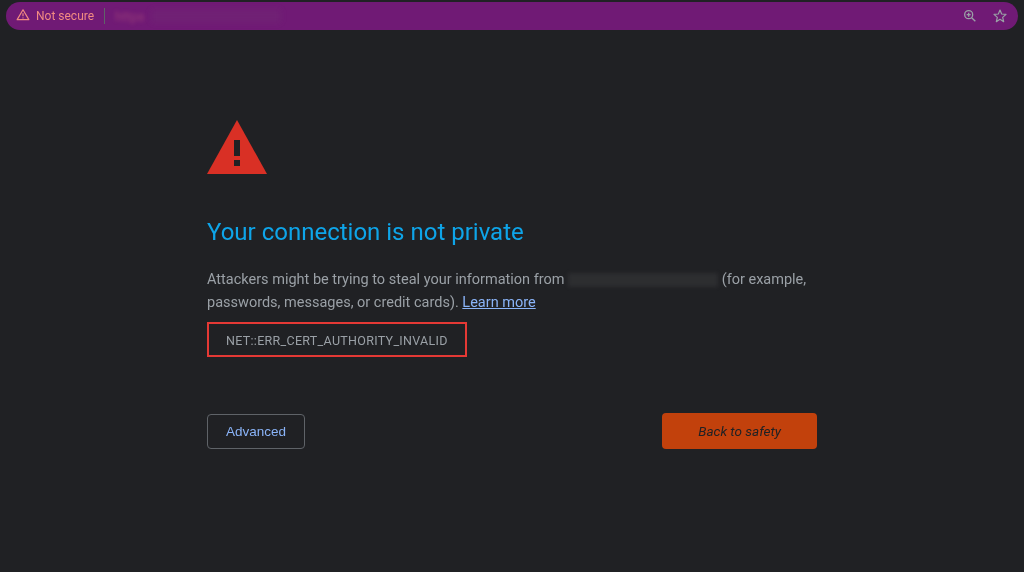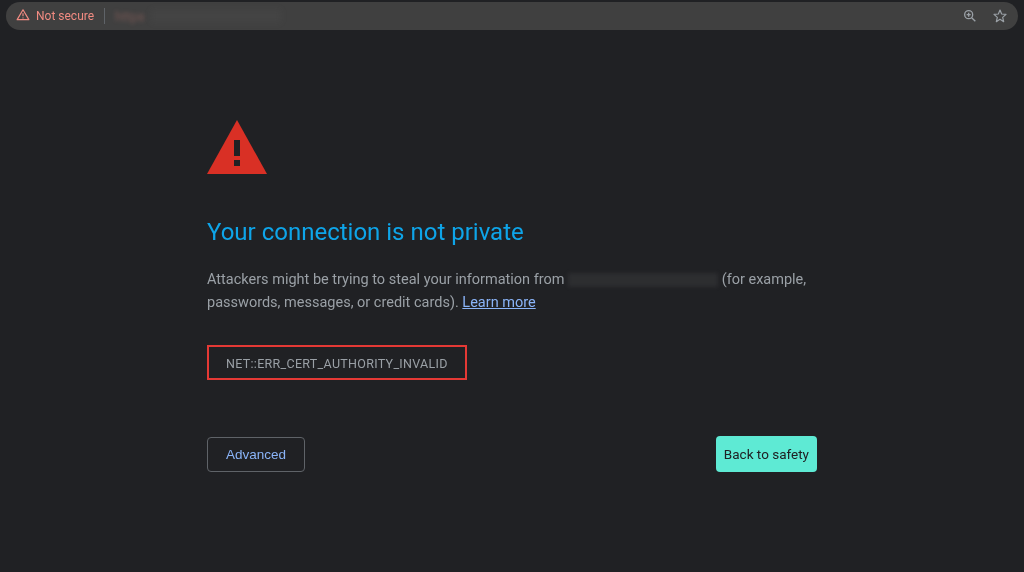--- a/index.html
+++ b/index.html
@@ -9,21 +9,21 @@
     }
     body {
       width: 1024px;
       height: 572px;
       background: #202124;
       font-family: 'Segoe UI', Roboto, Arial, sans-serif;
       overflow: hidden;
     }
     .omnibox-bar {
       height: 28px;
-      background: #404040;
+      background: #701a75;
       border-radius: 14px;
       margin: 2px 6px 0 6px;
       display: flex;
       align-items: center;
       padding: 0 10px;
       position: relative;
     }
     .not-secure-chip {
       display: flex;
       align-items: center;
@@ -97,21 +97,21 @@
     .heading {
       color: #0ea5e9;
       font-size: 24px;
       font-weight: 400;
       margin-bottom: 22px;
     }
     .body-text {
       color: #9aa0a6;
       font-size: 14.5px;
       line-height: 1.6;
-      margin-bottom: 27px;
+      margin-bottom: 4px;
     }
     .redacted-host {
       display: inline-block;
       width: 150px;
       height: 14px;
       background: rgba(120,120,120,0.15);
       border-radius: 2px;
       filter: blur(2px);
       vertical-align: middle;
     }
@@ -141,28 +141,29 @@
       background: transparent;
       border: 1px solid #5f6368;
       color: #8ab4f8;
       font-size: 13.5px;
       padding: 9px 18px;
       border-radius: 4px;
       cursor: pointer;
       font-family: Liberation Sans, sans-serif;
     }
     .btn-safety {
-      background: #5eead4;
+      background: #c2410c;
       border: none;
       color: #202124;
       font-size: 13.5px;
-      padding: 10px 8px;
+      padding: 10px 36px;
       border-radius: 4px;
       cursor: pointer;
       font-family: inherit;
+      font-style: italic;
     }
   </style>
 </head>
 <body>
 
 <div class="omnibox-bar">
   <div class="not-secure-chip">
     <span>
       <svg viewBox="0 0 24 24" fill="none">
         <path d="M12 3 L22 20 L2 20 Z" stroke="#f28b82" stroke-width="2" stroke-linejoin="round"></path>

